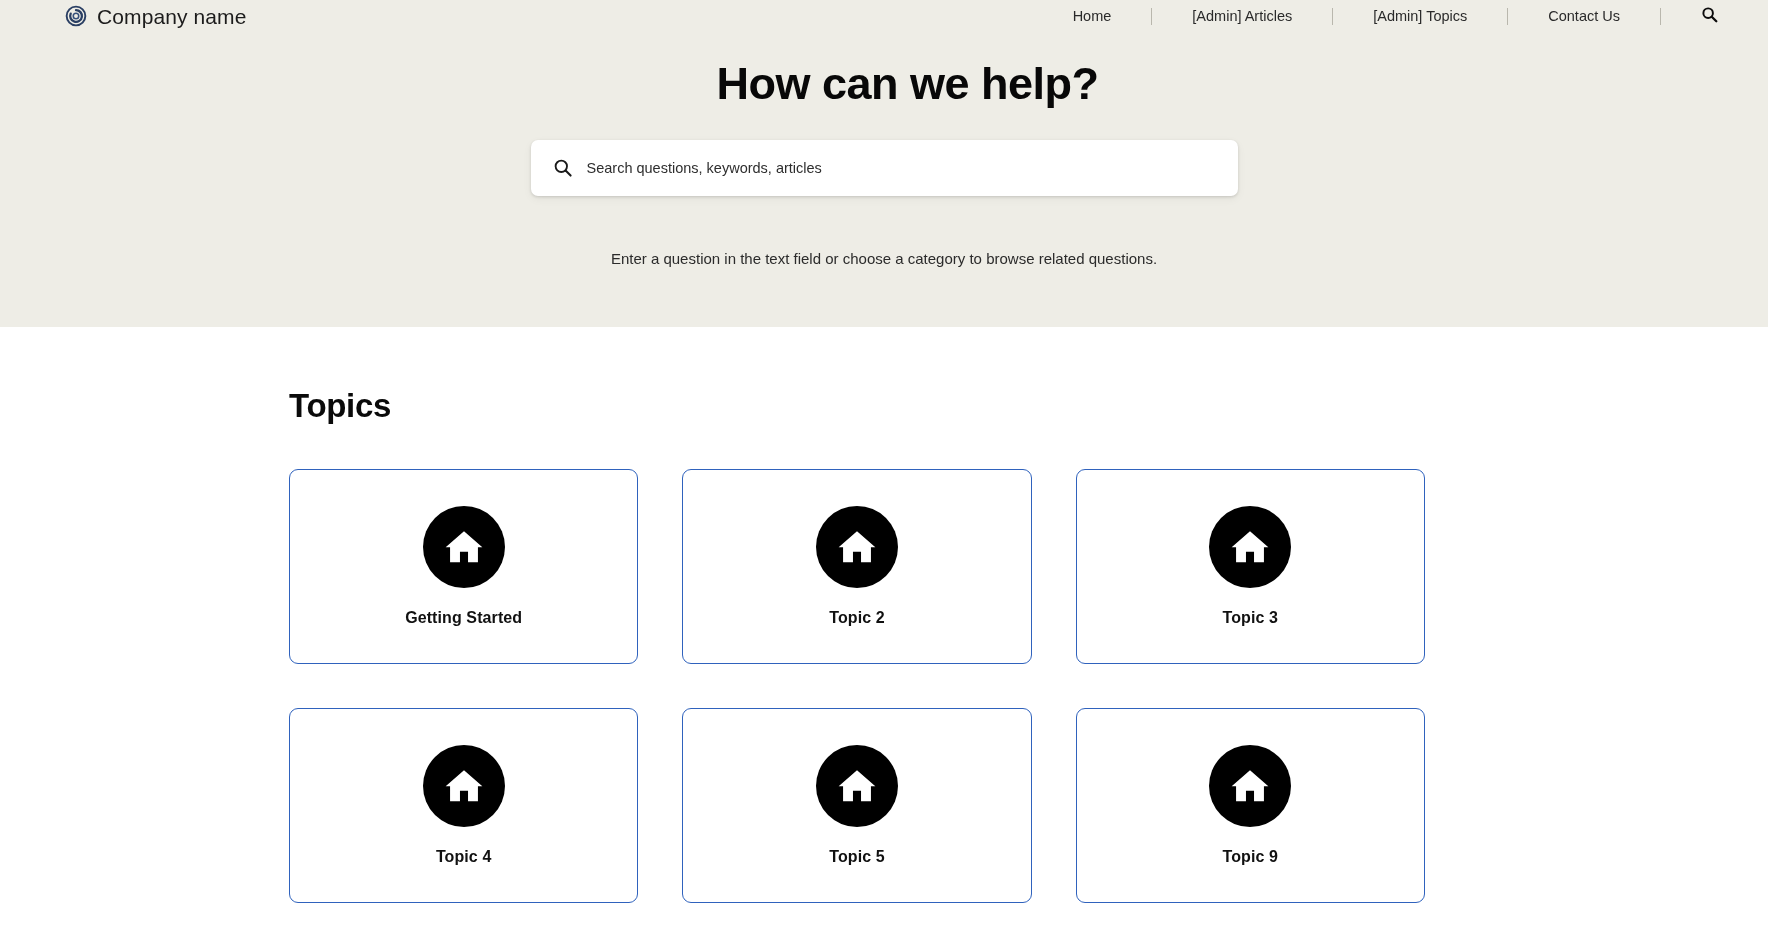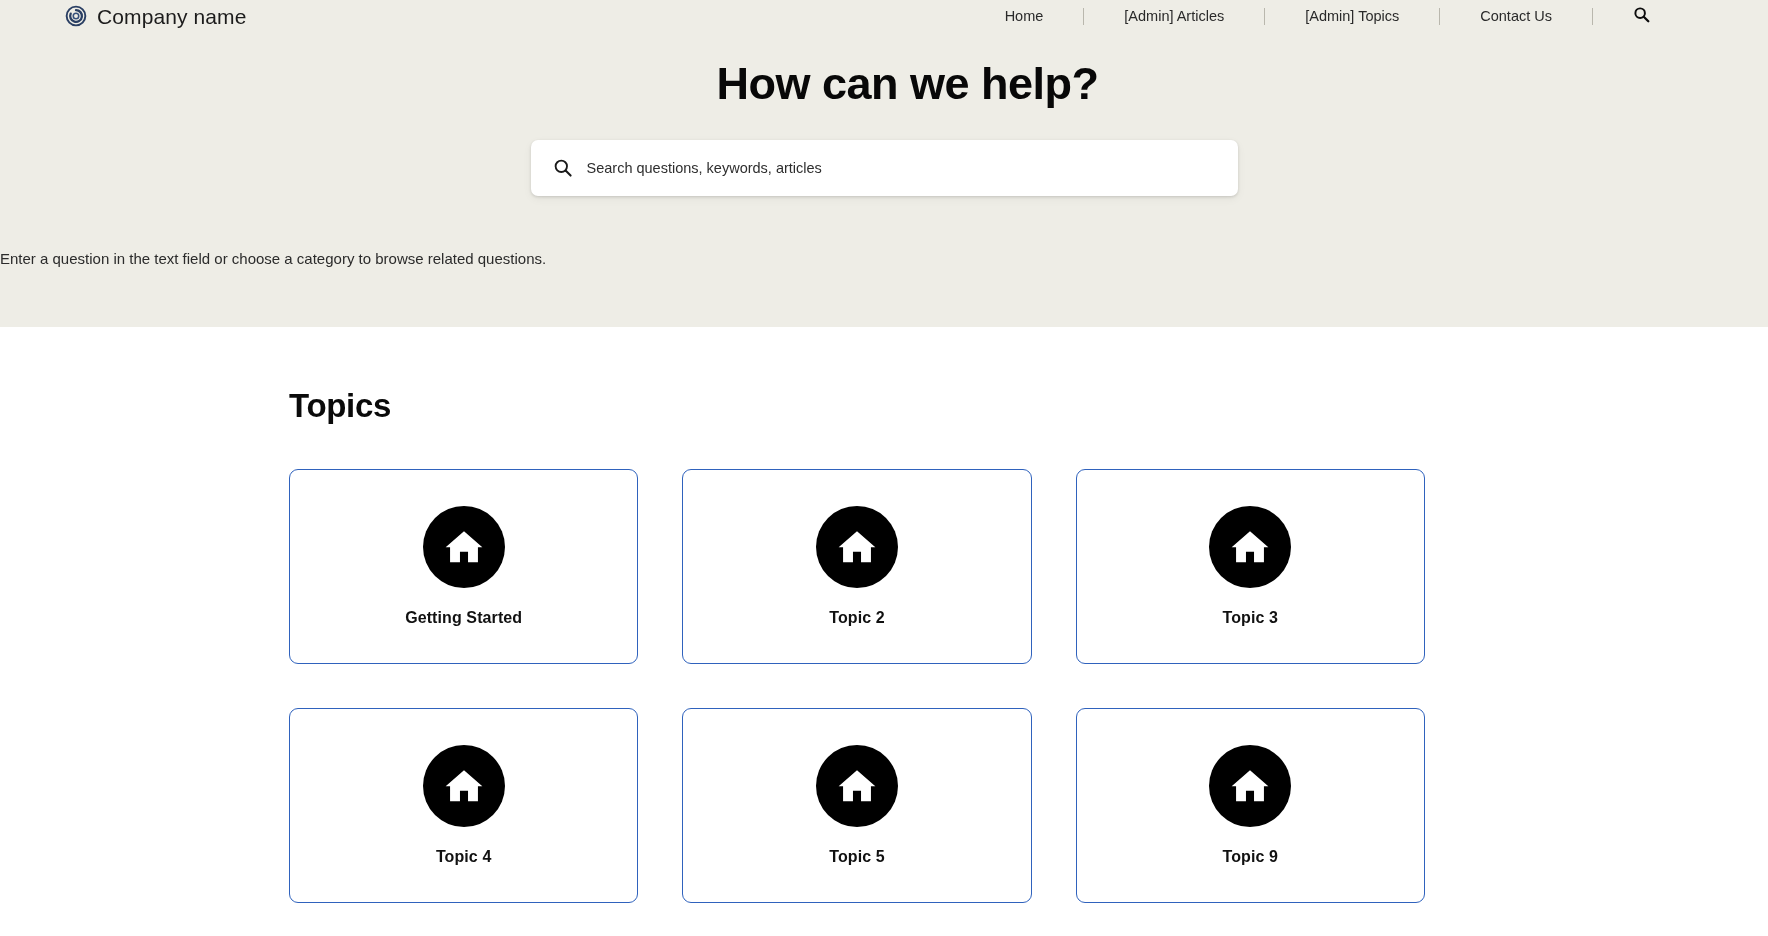--- a/index.html
+++ b/index.html
@@ -31,21 +31,21 @@
     position: relative;
     width: 100%;
   }
 
   
   .header {
     height: 32px;
     display: flex;
     align-items: center;
     justify-content: space-between;
-    padding: 0 118px 0 65px;
+    padding: 0 50px 0 65px;
   }
 
   .brand {
     display: flex;
     align-items: center;
     gap: 10px;
     text-decoration: none;
     color: #1a1a1a;
   }
 
@@ -139,20 +139,21 @@
     background: transparent;
     font-family: "Liberation Sans", sans-serif;
     font-size: 14.5px;
     color: #2b2b2b;
     width: 100%;
     height: 100%;
   }
   .search-input::placeholder { color: #2e2e2e; opacity: 1; }
 
   .hero-sub {
+    text-align: center;
     font-size: 15px;
     color: #2b2b2b;
     margin-top: 52px;
     line-height: 1.4;
   }
 
   
   .topics-section {
     padding: 0 8px 0 0;
   }

